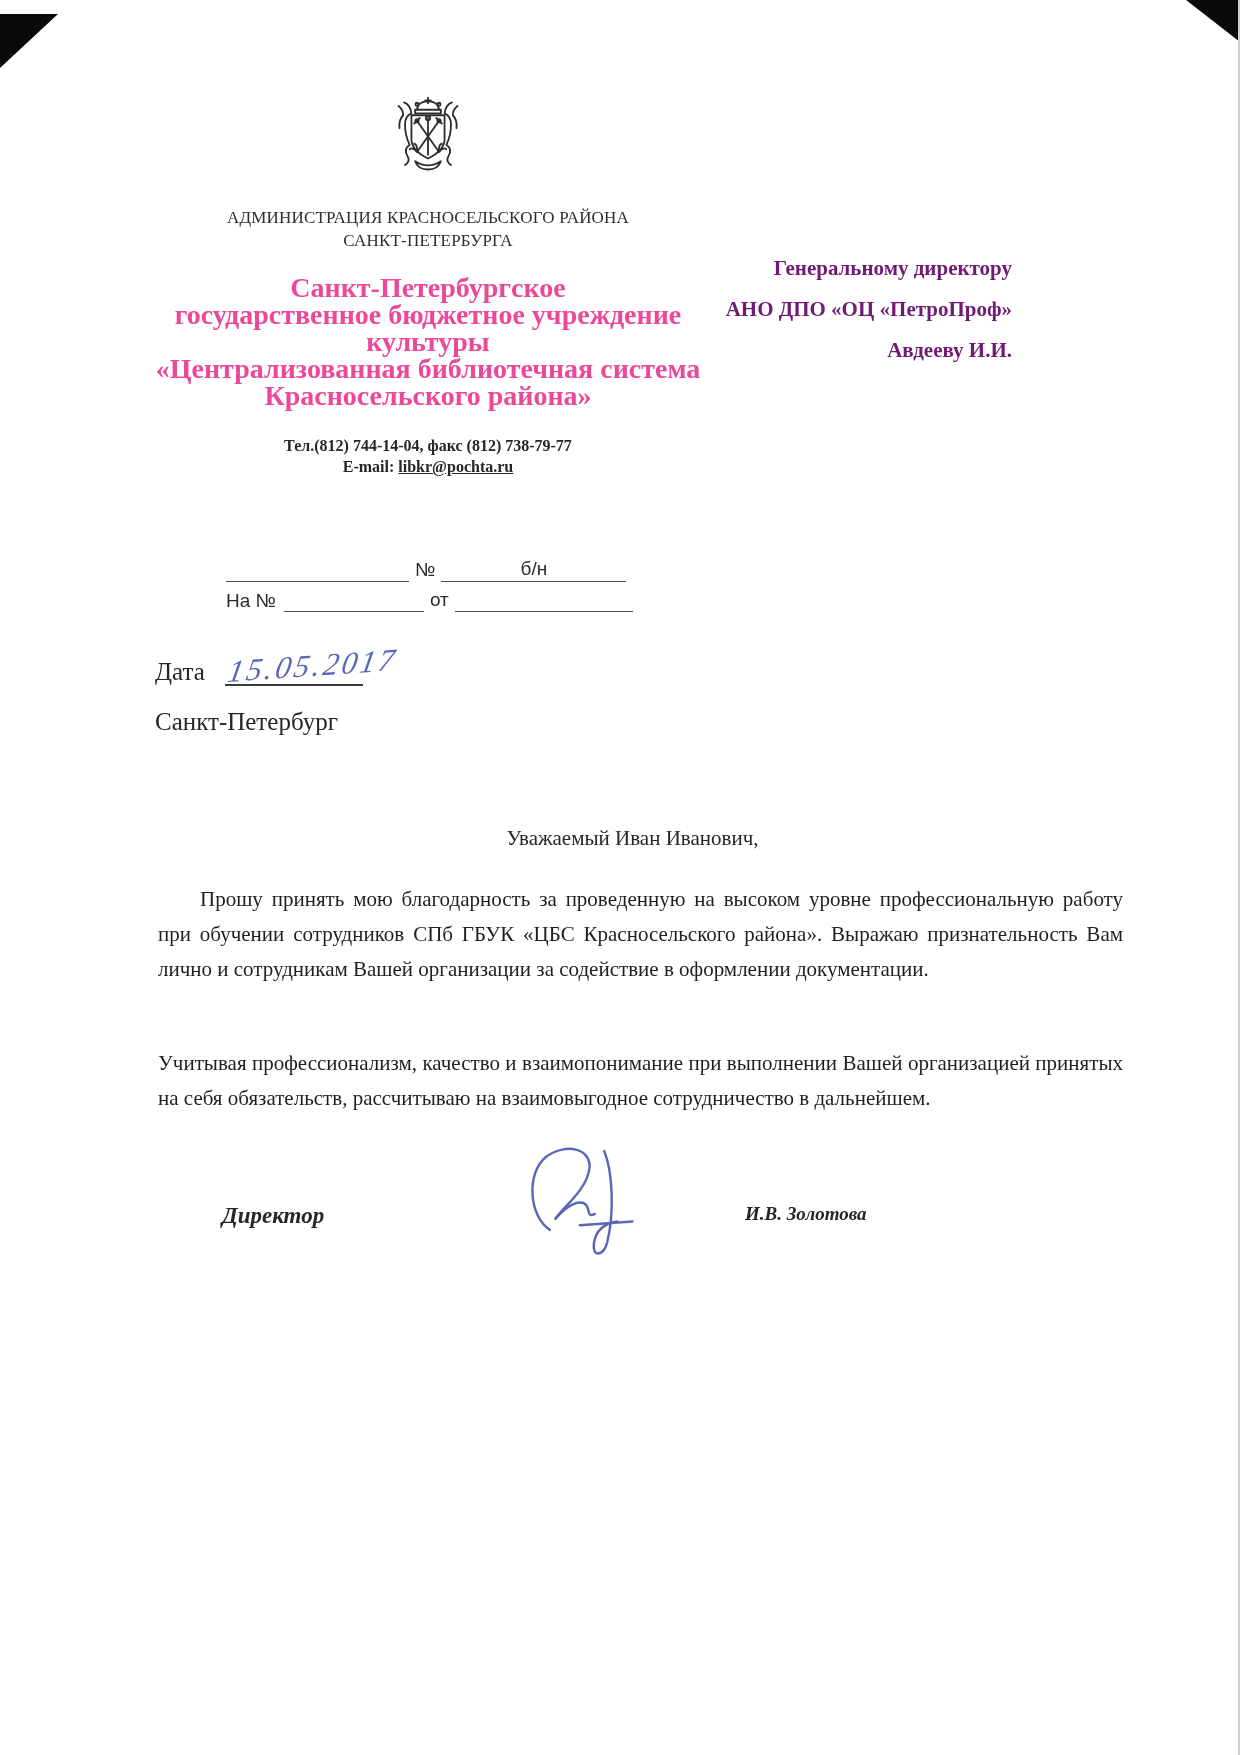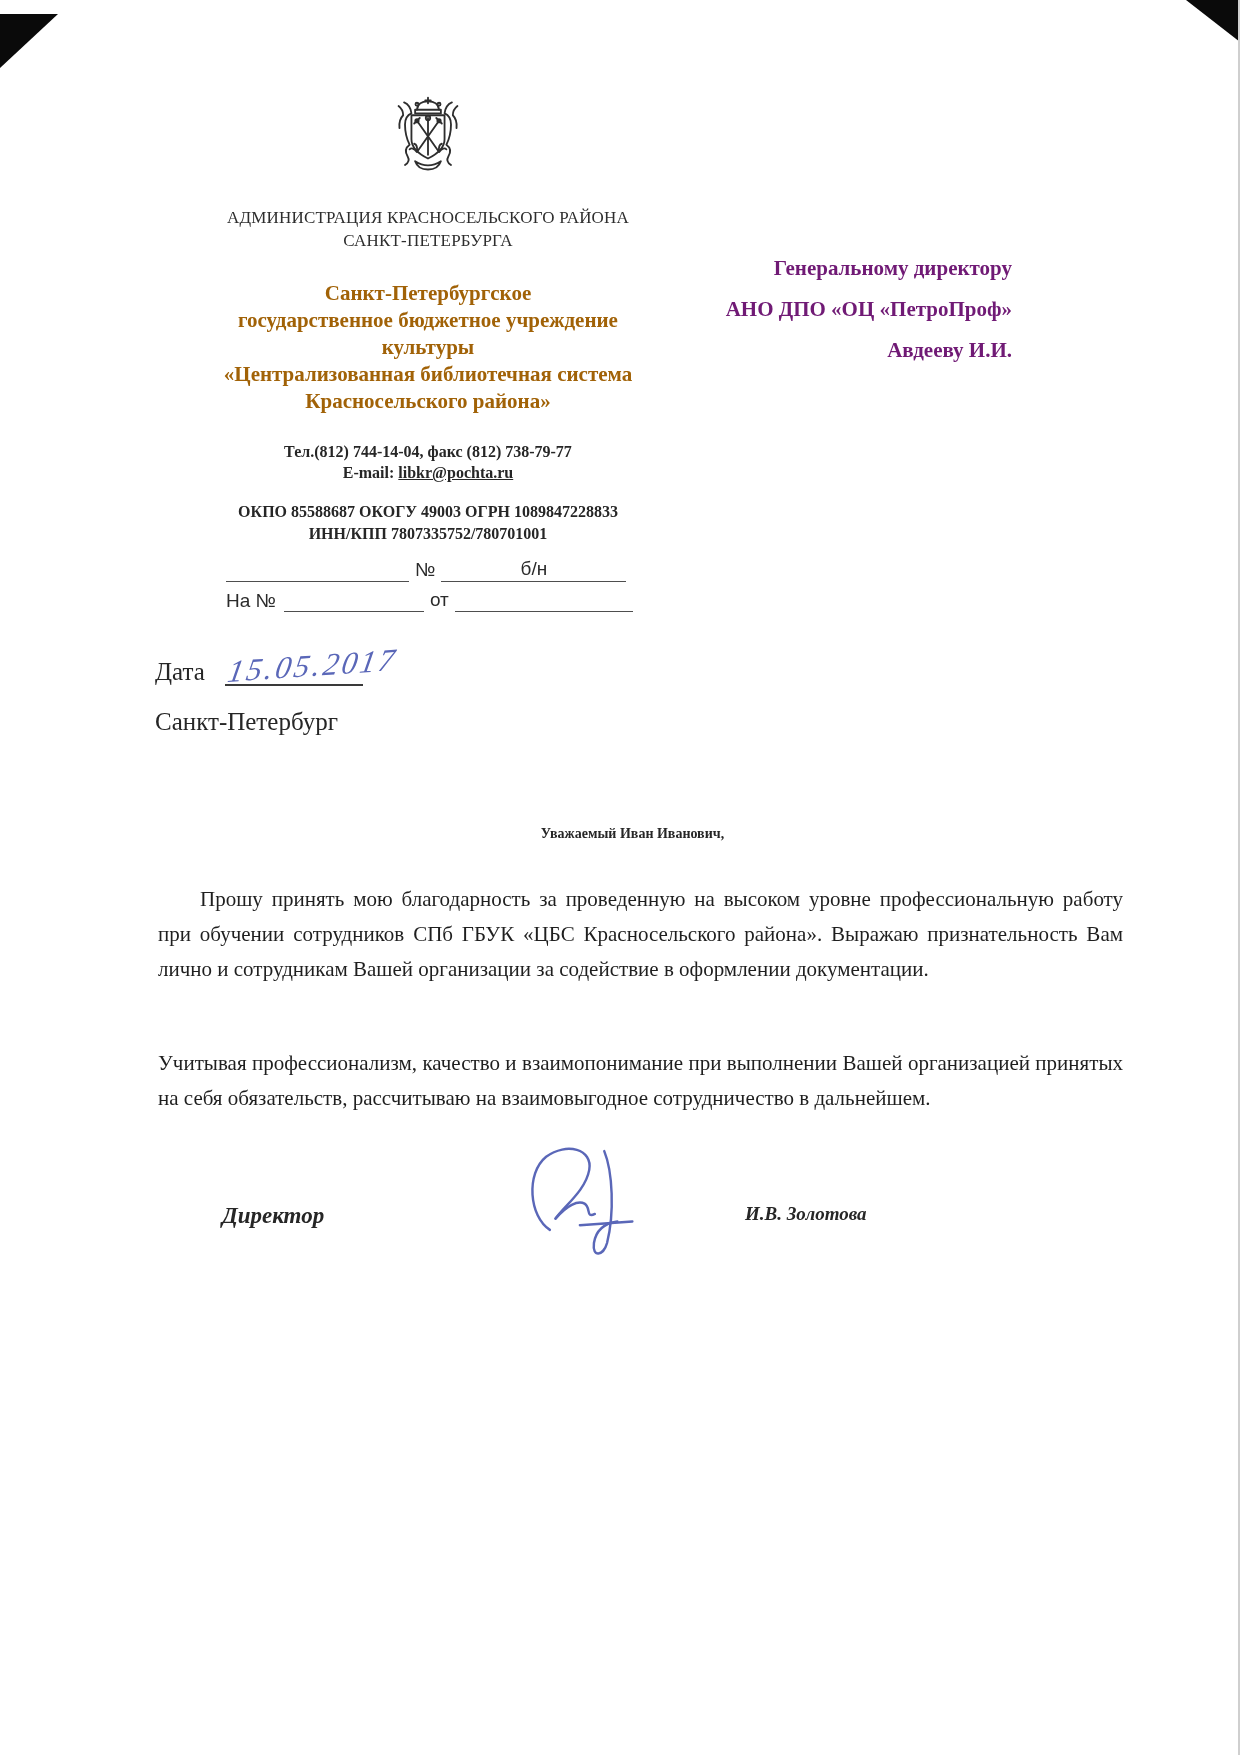--- a/index.html
+++ b/index.html
@@ -13,21 +13,21 @@
     background:#0a0a0a; clip-path:polygon(0 0,100% 0,0 100%); }
   .corner-tr { position:absolute; right:0; top:0; width:54px; height:42px;
     background:#0a0a0a; clip-path:polygon(0 0,100% 0,100% 100%); }
   .edge-right { position:absolute; right:0; top:0; width:2px; height:100%; background:#cfcfcf; }
 
   
   .letterhead { position:absolute; left:150px; top:92px; width:556px; text-align:center; }
   .emblem { width:92px; height:98px; display:inline-block; }
   .admin-line { font-size:17px; letter-spacing:.2px; color:#2e2e2e; line-height:23px;text-align:center; }
   .admin-block { margin-top:12px; }
-  .org-block { margin-top:28px; font-weight:bold; font-size:21px; line-height:27px; color:#a16207; }
+  .org-block { margin-top:22px; font-weight:bold; font-size:28px; line-height:27px; color:#ec4899; }
   .addr-block { margin-top:26px; font-weight:bold; font-size:16px; line-height:21px; }
   .email-underline { text-decoration:underline; }
   .codes-block { margin-top:18px; font-weight:bold; font-size:16px; line-height:22px; }
 
   
   .ref-block { position:absolute; left:226px; top:552px; width:410px;
     font-family:"Liberation Sans", sans-serif; font-size:19px; color:#2b2b2b; }
   .ref-row { display:flex; align-items:flex-end; height:30px; }
   .ref-line { border-bottom:1.5px solid #4e4e4e; height:24px; display:inline-block; box-sizing:border-box; }
   .ref-label { padding:0 6px 1px 6px; }
@@ -41,21 +41,21 @@
   .date-row { position:absolute; left:155px; top:652px; font-size:25px; }
   .date-field { display:inline-block; width:138px; border-bottom:2px solid #3a3a3a;
     margin-left:20px; position:relative; height:32px; vertical-align:bottom; }
   .date-hand { position:absolute; left:0; bottom:-6px; white-space:nowrap;
     font-style:italic; font-size:31px; letter-spacing:3px; color:#5a67b8;
     transform:rotate(-4deg) skewX(-14deg); transform-origin:left bottom; }
   .place { position:absolute; left:155px; top:708px; font-size:25px; }
 
   
   .salutation { position:absolute; left:150px; top:826px; width:965px;
-    text-align:center; font-weight:bold; font-size:14px; }
+    text-align:center; font-weight:normal; font-size:21px; }
   .para { position:absolute; left:150px; width:965px; margin:8px;
     font-size:21px; line-height:35px; text-align:justify; color:#1f1f1f; }
   .para1 { top:874px; text-indent:42px; }
   .para2 { top:1038px; }
 
   
   .sig-title { position:absolute; left:222px; top:1203px;
     font-weight:bold; font-style:italic; font-size:23px; }
   .sig-name { position:absolute; left:745px; top:1203px;
     font-weight:bold; font-style:italic; font-size:19px; }
@@ -113,24 +113,20 @@
     </div>
 
     <div class="addr-block">
       <div>Тел.(812) 744-14-04, факс (812) 738-79-77</div>
       <div>
         <span>E-mail:</span>
         <span class="email-underline">libkr@pochta.ru</span>
       </div>
     </div>
 
-    <div class="codes-block">
-      <div>ОКПО 85588687 ОКОГУ 49003 ОГРН 1089847228833</div>
-      <div>ИНН/КПП 7807335752/780701001</div>
-    </div>
   </div>
 
   <div class="ref-block">
     <div class="ref-row">
       <span class="ref-line" style="width:183px"></span>
       <span class="ref-label">№</span>
       <span class="ref-line ref-num" style="width:185px">б/н</span>
     </div>
     <div class="ref-row">
       <span>На №</span>

